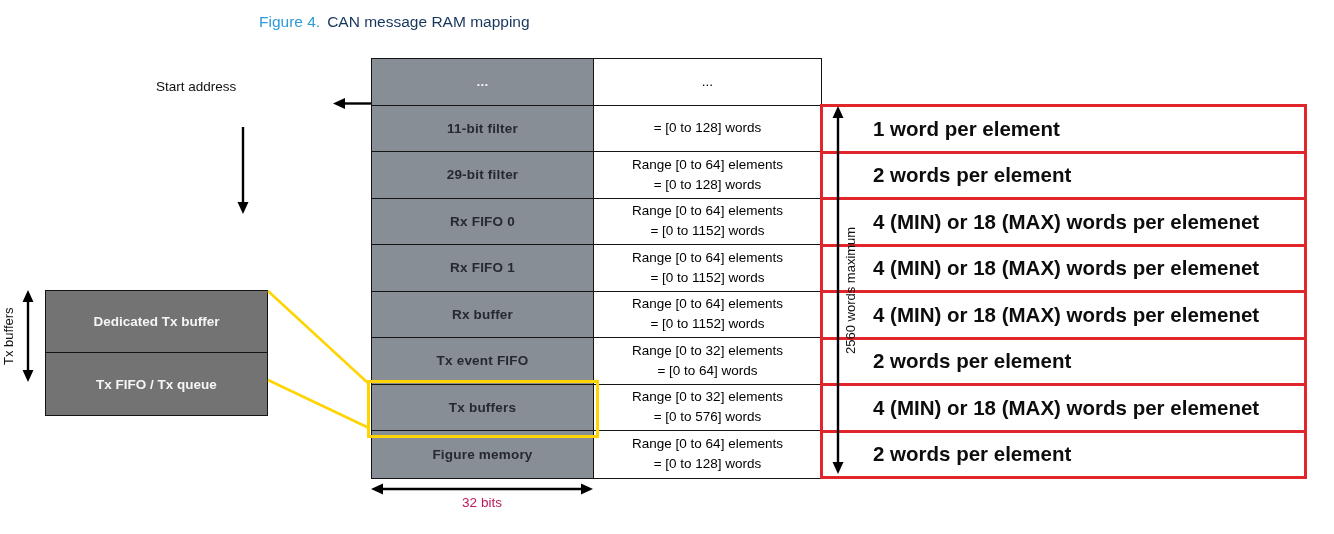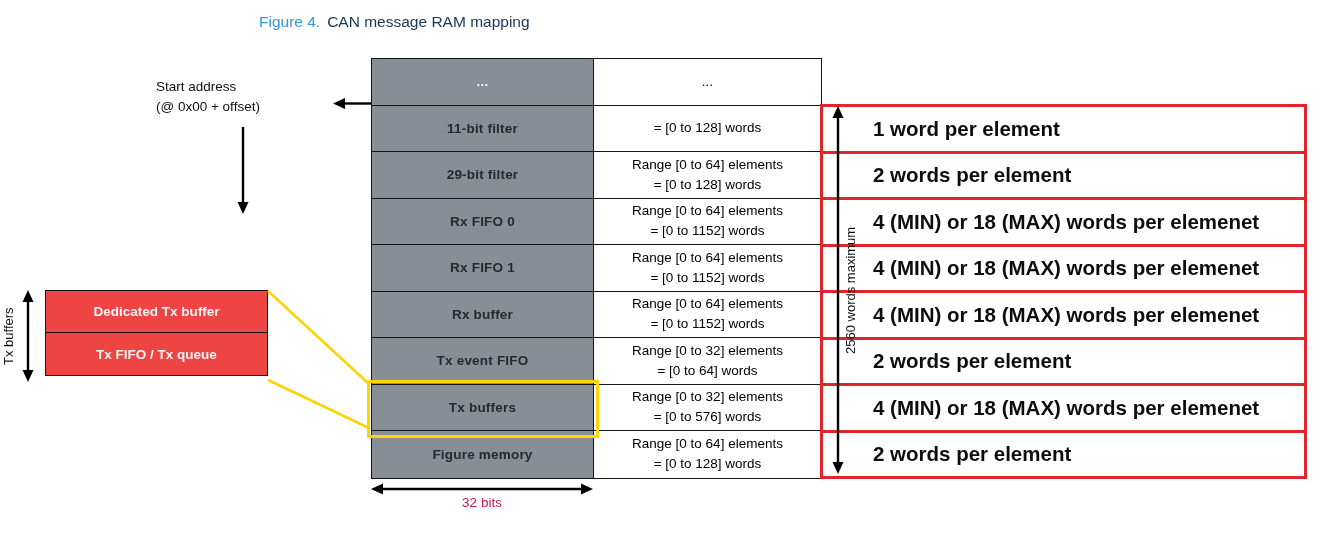--- a/index.html
+++ b/index.html
@@ -41,21 +41,21 @@
   .ann-box{
     box-sizing:border-box;height:49.5px;margin-top:-3px;border:3px solid #E0262B;
     display:flex;align-items:center;padding-left:50px;
     font-weight:bold;font-size:20.5px;color:#0d0d0d;white-space:nowrap;
   }
   .ann-box:first-child{margin-top:0;}
 
   
   #side-table{left:45px;top:290px;width:223px;border:1.5px solid #141414;box-sizing:border-box;z-index:2;}
   .side-row{
-    box-sizing:border-box;height:42px;background:#ef4444;
+    box-sizing:border-box;height:62px;background:#737373;
     display:flex;align-items:center;justify-content:center;
     color:#F4F5F6;font-weight:bold;font-size:13.5px;
   }
   .side-row:first-child{border-bottom:1.5px solid #141414;}
 
   
   #start-address{left:156px;top:77px;width:152px;font-size:13.5px;line-height:20px;color:#111;}
   #bits-label{left:371px;top:495px;width:222px;text-align:center;font-size:13.5px;color:#be185d;}
 
   .vtext{
@@ -70,21 +70,20 @@
 </style>
 </head>
 <body>
 
 <div class="abs" id="figure-title">
   <span class="fig-label">Figure 4.</span><span class="fig-name">CAN message RAM mapping</span>
 </div>
 
 <div class="abs" id="start-address">
   <div>Start address</div>
-  <div>(@ 0x00 + offset)</div>
 </div>
 
 <div class="abs vtext" id="tx-buffers-vlabel">Tx buffers</div>
 
 <div class="abs" id="side-table">
   <div class="side-row">Dedicated Tx buffer</div>
   <div class="side-row">Tx FIFO / Tx queue</div>
 </div>
 
 <div class="abs" id="main-table">

